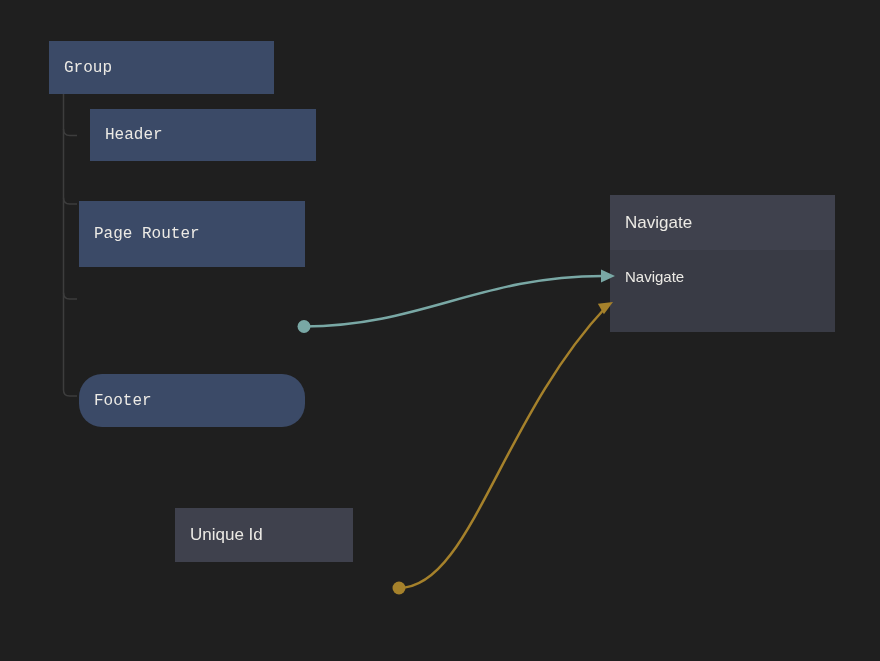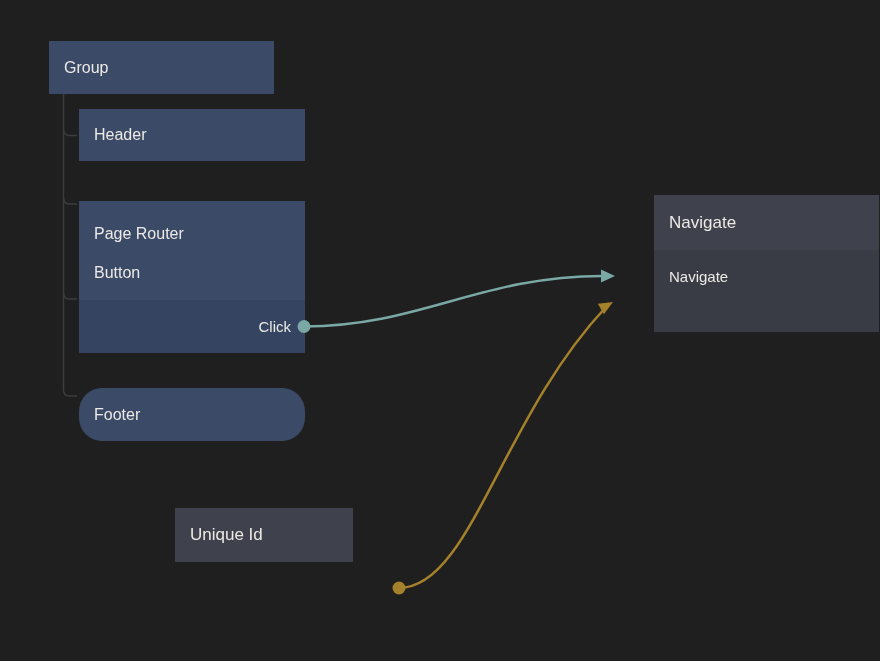--- a/index.html
+++ b/index.html
@@ -11,21 +11,21 @@
   }
   .canvas { position: relative; width: 880px; height: 661px; }
 
   .wires { position: absolute; left: 0; top: 0; z-index: 3; pointer-events: none; }
 
   .node { position: absolute; color: #eceae5; z-index: 2; }
 
   
   .node.blue .hdr  { background: #3b4a67; }
   .node.blue .body { background: #354461; }
-  .node.blue.solo  { background: #3b4a67; }
+  .node.blue.solo  { background: #3b4a67; font-family: Liberation Mono, monospace; }
 
   
   .node.gray .hdr  { background: #3f414d; }
   .node.gray .body { background: #393b45; }
 
   .hdr {
     display: flex; align-items: center;
     padding-left: 15px;
     font-size: 16px;
     box-sizing: border-box;
@@ -49,27 +49,27 @@
   .in-rows { padding-top: 11px; box-sizing: border-box; }
   .in-row {
     display: flex; align-items: center;
     height: 30px;
     padding-left: 15px;
     font-size: 15px;
   }
 
   
   #node-group       { left: 49px;  top: 41px;  width: 225px; height: 53px; }
-  #node-header      { left: 79px;  top: 109px; width: 226px; height: 52px; }
+  #node-header      { left: 90px;  top: 109px; width: 226px; height: 52px; }
   #node-page-router { left: 79px;  top: 177px; width: 226px; height: 66px; margin-top: 24px; }
   #node-button      { left: 79px;  top: 245px; width: 226px; height: 108px; }
   #node-button .hdr  { height: 55px; }
   #node-button .body { height: 53px; }
-  #node-footer      { left: 79px;  top: 388px; width: 226px; height: 53px; border-radius: 23px; }
-  #node-navigate    { left: 610px; top: 195px; width: 225px; height: 137px; margin-left: 44px; }
+  #node-footer      { left: 79px;  top: 374px; width: 226px; height: 53px; border-radius: 23px; }
+  #node-navigate    { left: 610px; top: 195px; width: 225px; height: 137px; }
   #node-navigate .hdr  { height: 55px; }
   #node-navigate .body { height: 82px; }
   #node-unique-id   { left: 175px; top: 508px; width: 178px; height: 109px; }
   #node-unique-id .hdr  { height: 54px; }
   #node-unique-id .body { height: 55px; }
 </style>
 </head>
 <body>
 
 <div class="canvas">
@@ -79,30 +79,20 @@
   </div>
 
   <div class="node blue solo" id="node-header">
     <span>Header</span>
   </div>
 
   <div class="node blue solo" id="node-page-router">
     <span>Page Router</span>
   </div>
 
-  <div class="node blue" id="node-button">
-    <div class="hdr">
-      <span>Button</span>
-    </div>
-    <div class="body">
-      <div class="out-row">
-        <span>Click</span>
-      </div>
-    </div>
-  </div>
 
   <div class="node blue solo" id="node-footer">
     <span>Footer</span>
   </div>
 
   <div class="node gray" id="node-navigate">
     <div class="hdr">
       <span>Navigate</span>
     </div>
     <div class="body in-rows">

